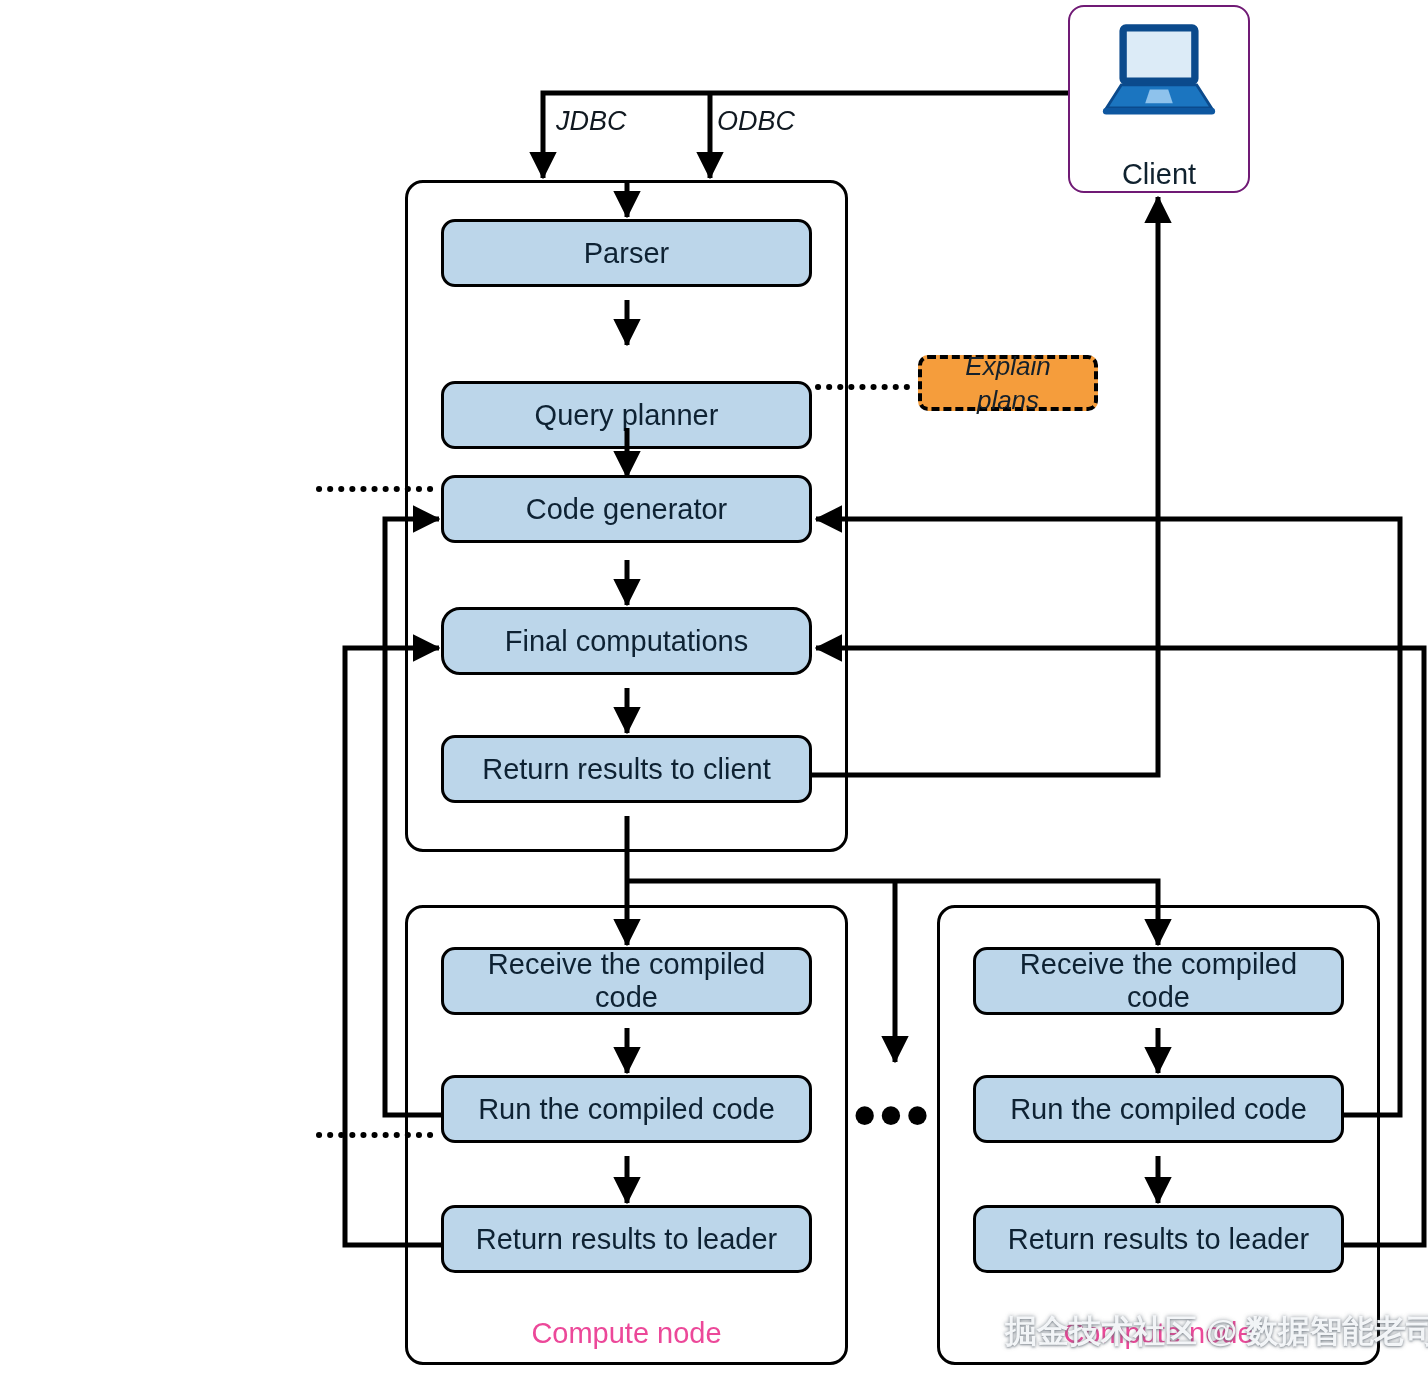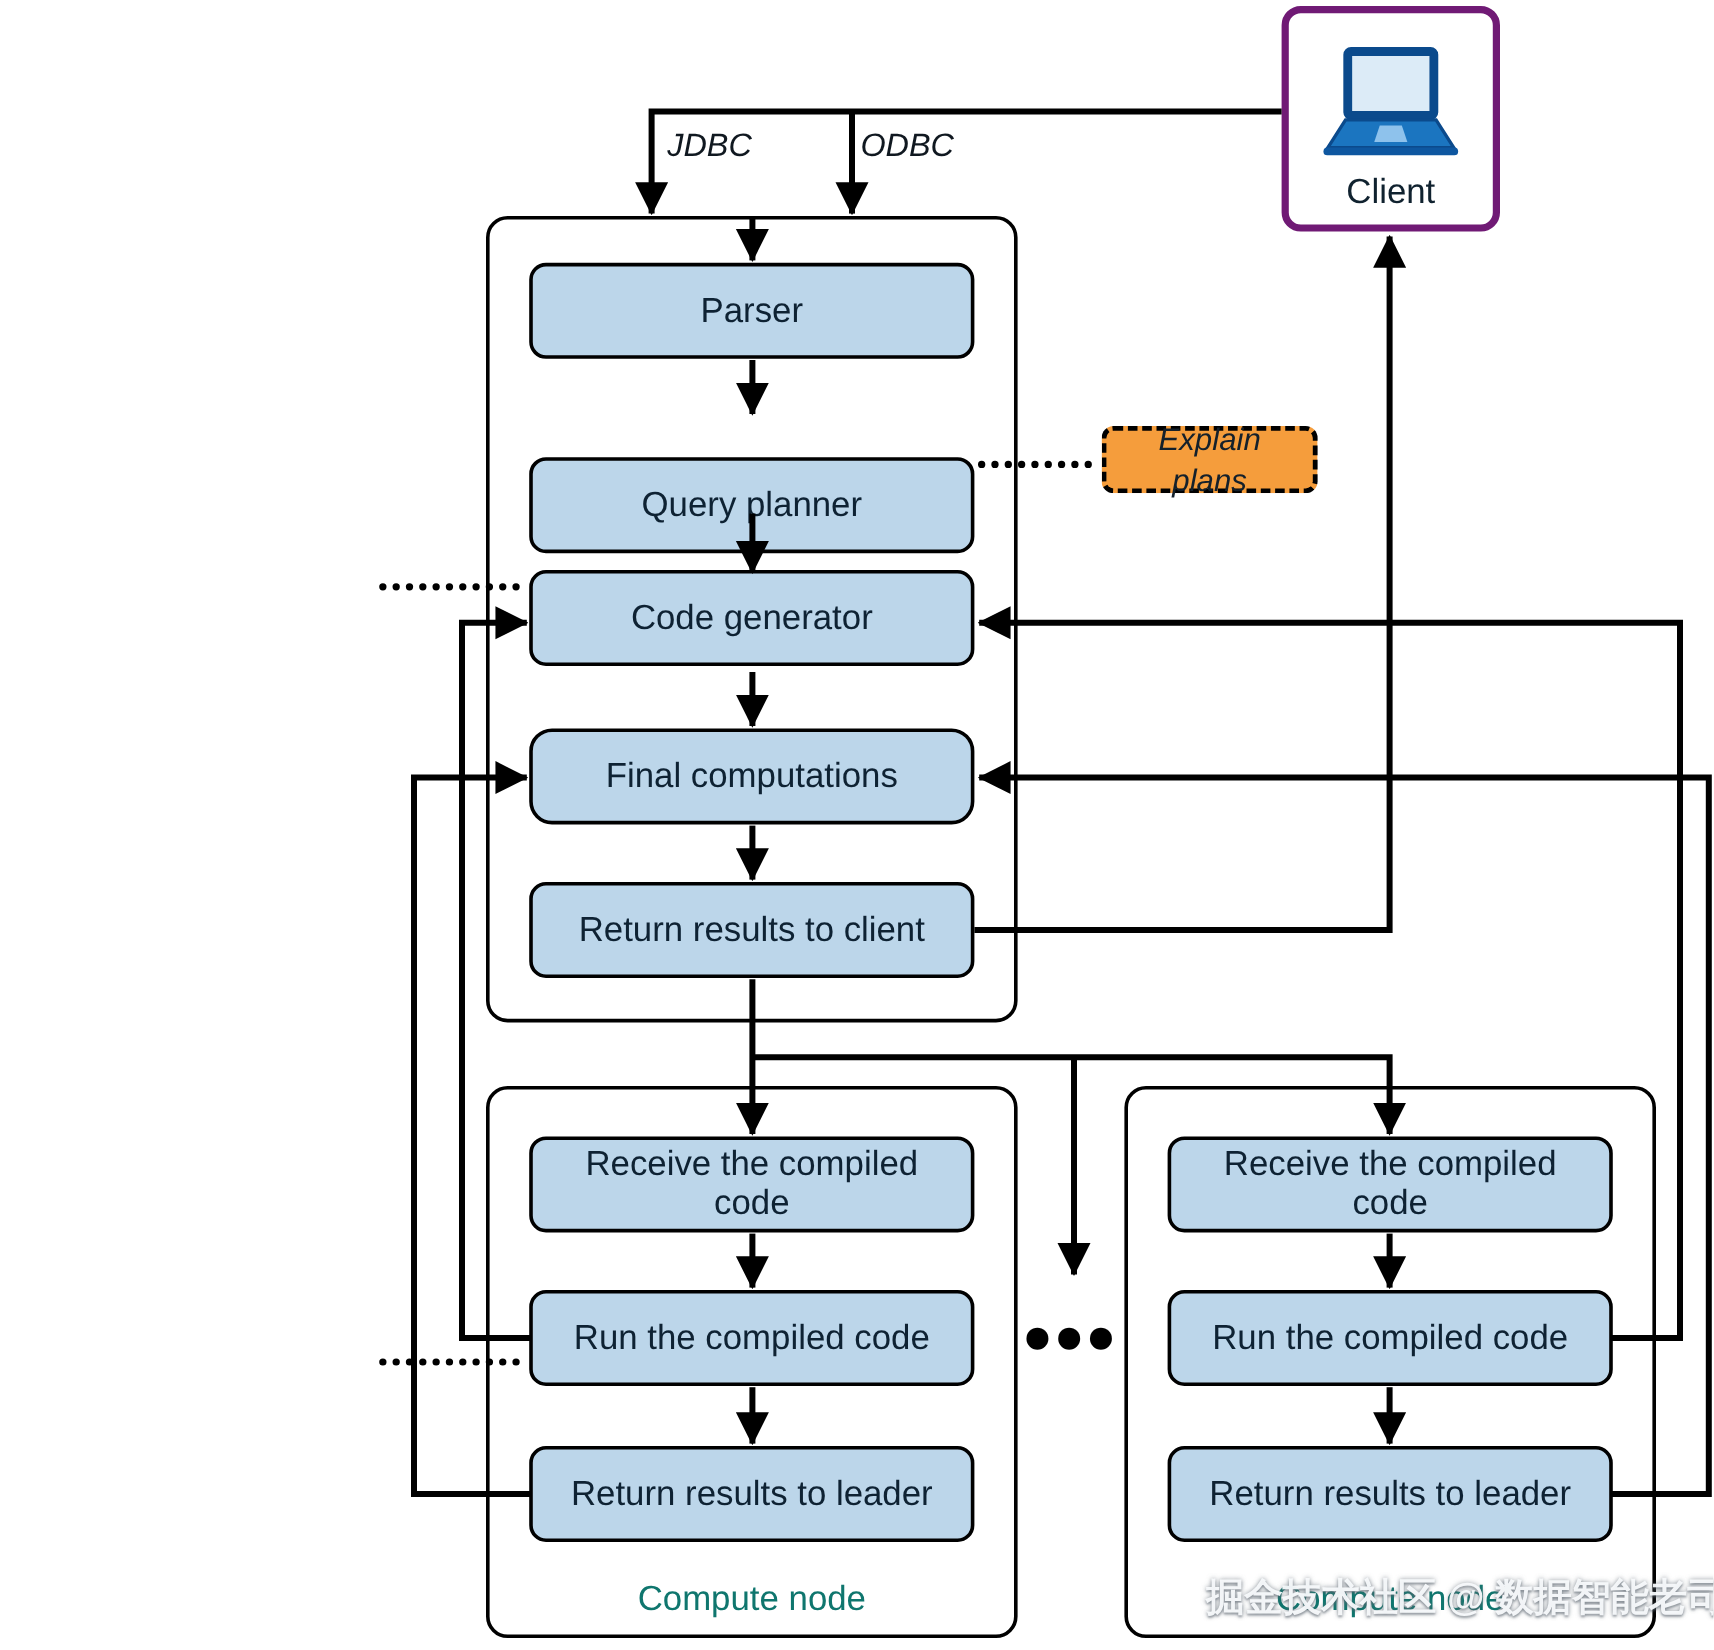--- a/index.html
+++ b/index.html
@@ -22,28 +22,28 @@
     border-radius: 18px;
     z-index: 1;
   }
   .container-label {
     position: absolute;
     bottom: 12px;
     left: 0;
     width: 100%;
     text-align: center;
     font-size: 29px;
-    color: #0f766e;
+    color: #ec4899;
   }
 
   
   .step {
     position: absolute;
     width: 371px;
-    height: 80px;
+    height: 68px;
     background: #BCD6EA;
     border: 3px solid #000000;
     border-radius: 14px;
     display: flex;
     align-items: center;
     justify-content: center;
     text-align: center;
     font-size: 29px;
     color: #0e2233;
     padding: 0 10px;
@@ -67,26 +67,26 @@
     padding: 6px 12px;
     z-index: 2;
   }
 
   
   .client-box {
     position: absolute;
     left: 1068px; top: 5px;
     width: 182px; height: 188px;
     background: #ffffff;
-    border: 6px solid #701a75;
+    border: 2px solid #701a75;
     border-radius: 16px;
     display: flex;
     flex-direction: column;
     align-items: center;
-    justify-content: center;
+    justify-content: space-between;
     padding-top: 16px;
     z-index: 2;
   }
   .client-label { font-size: 29px; color: #10222f; margin-top: 6px; }
 
   .proto-label {
     position: absolute;
     font-style: italic;
     font-size: 27px;
     color: #101820;

